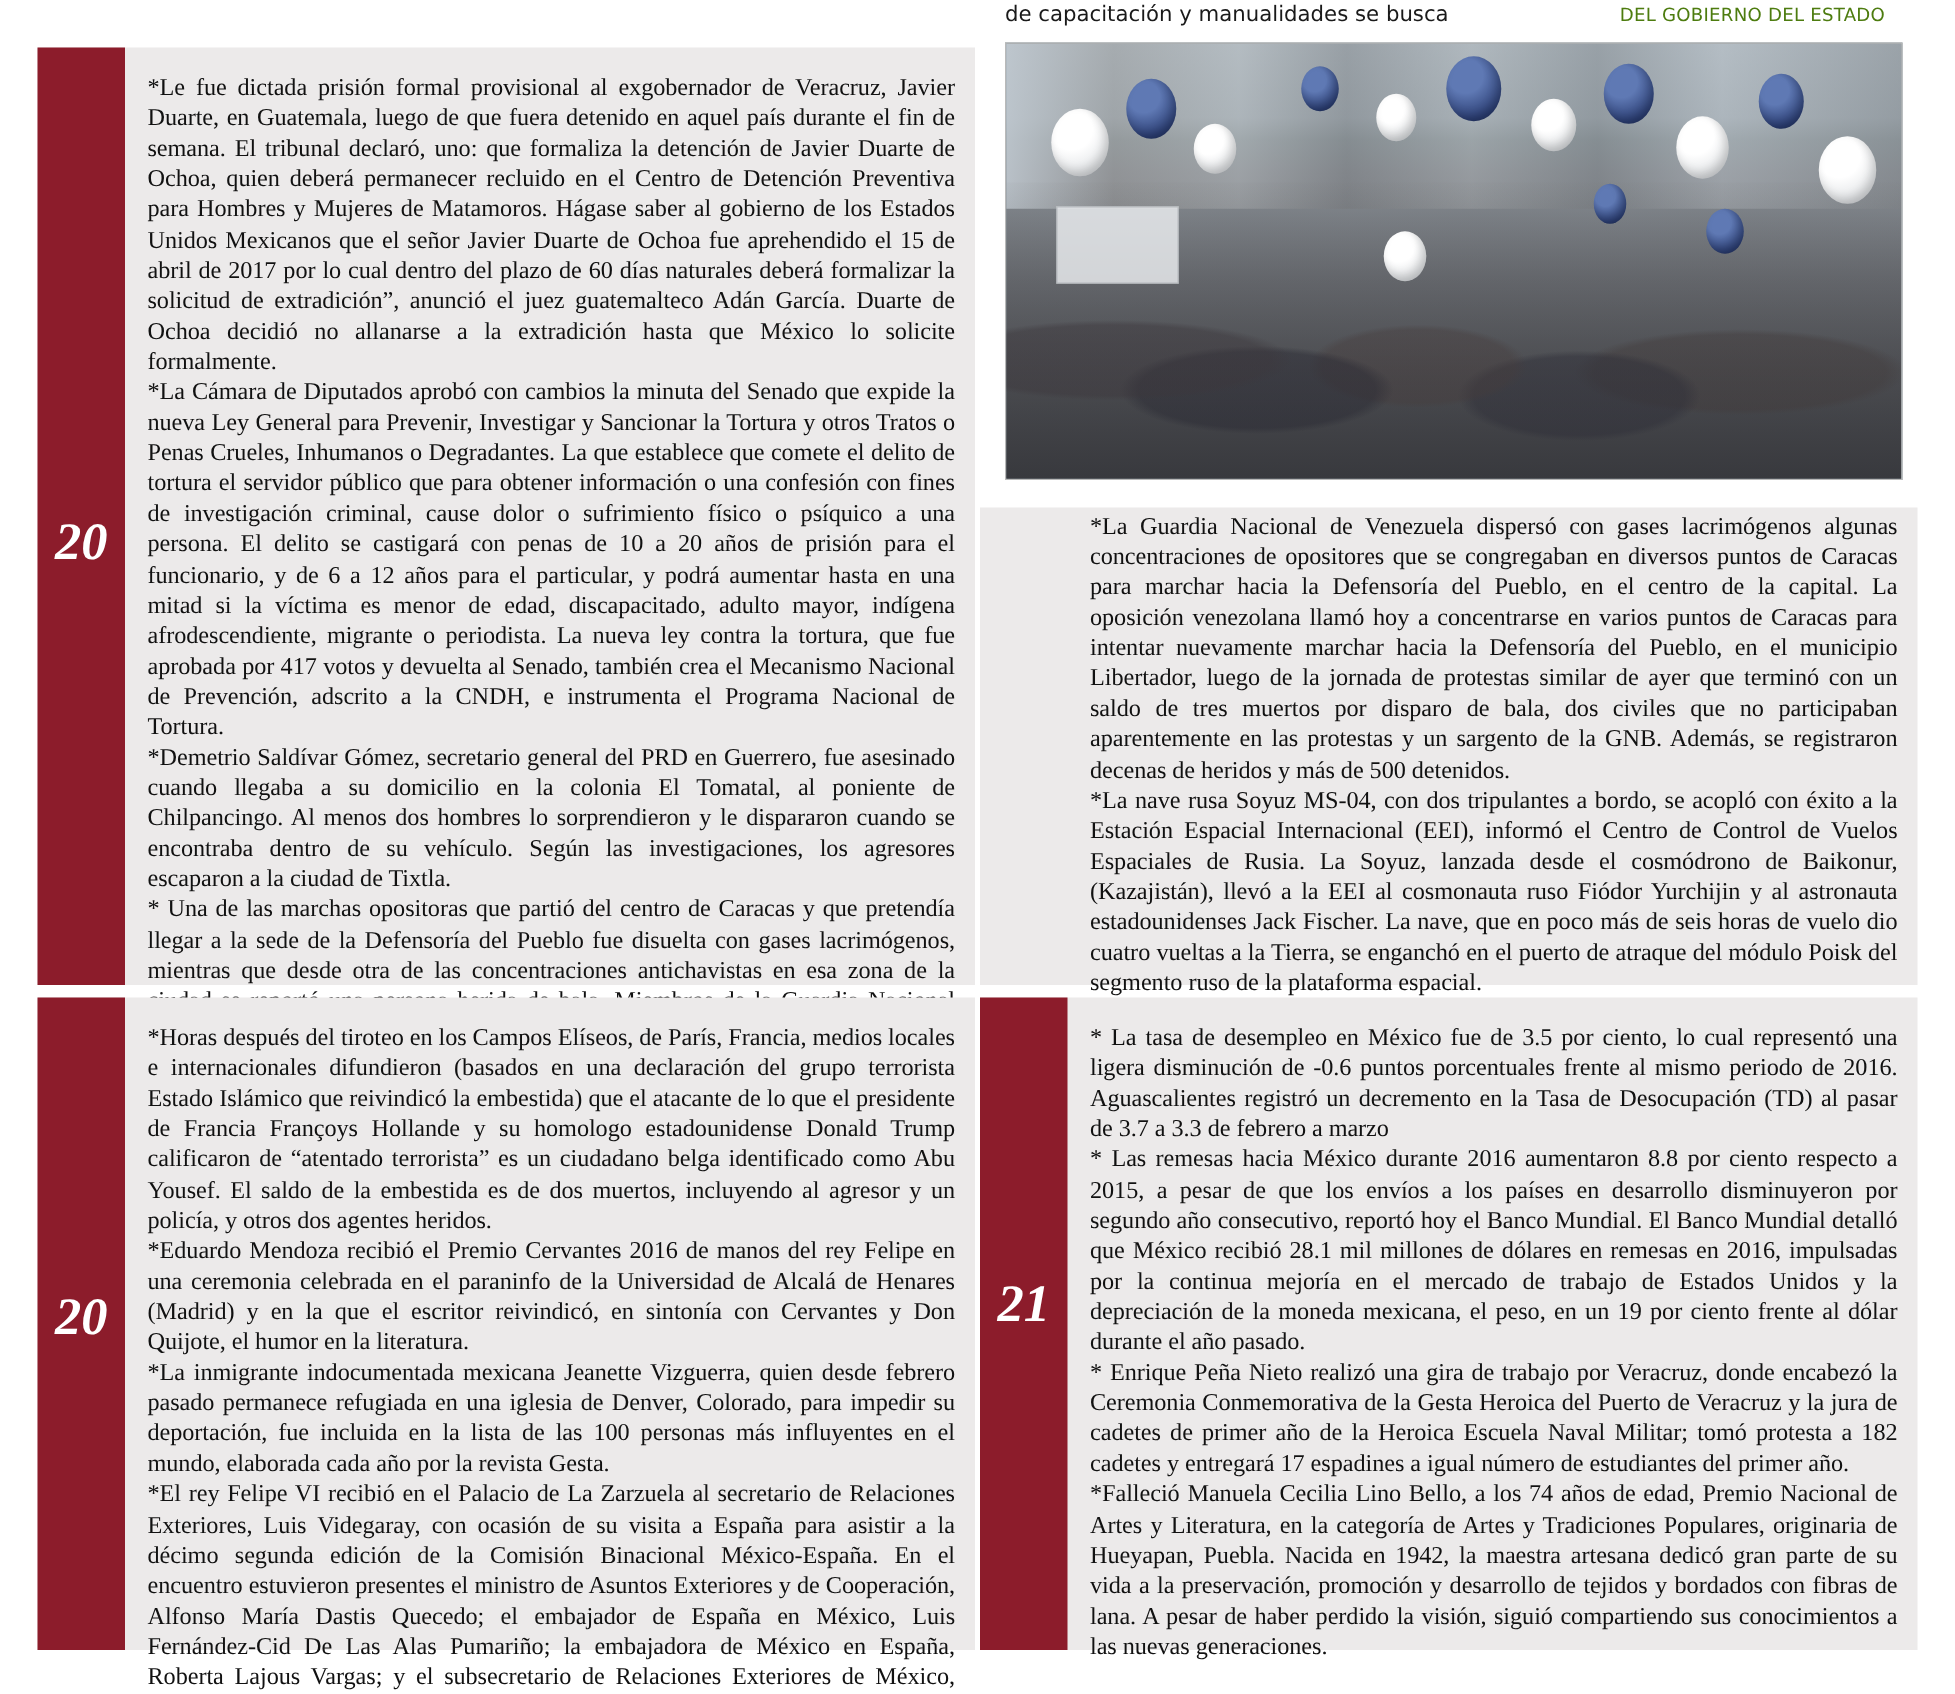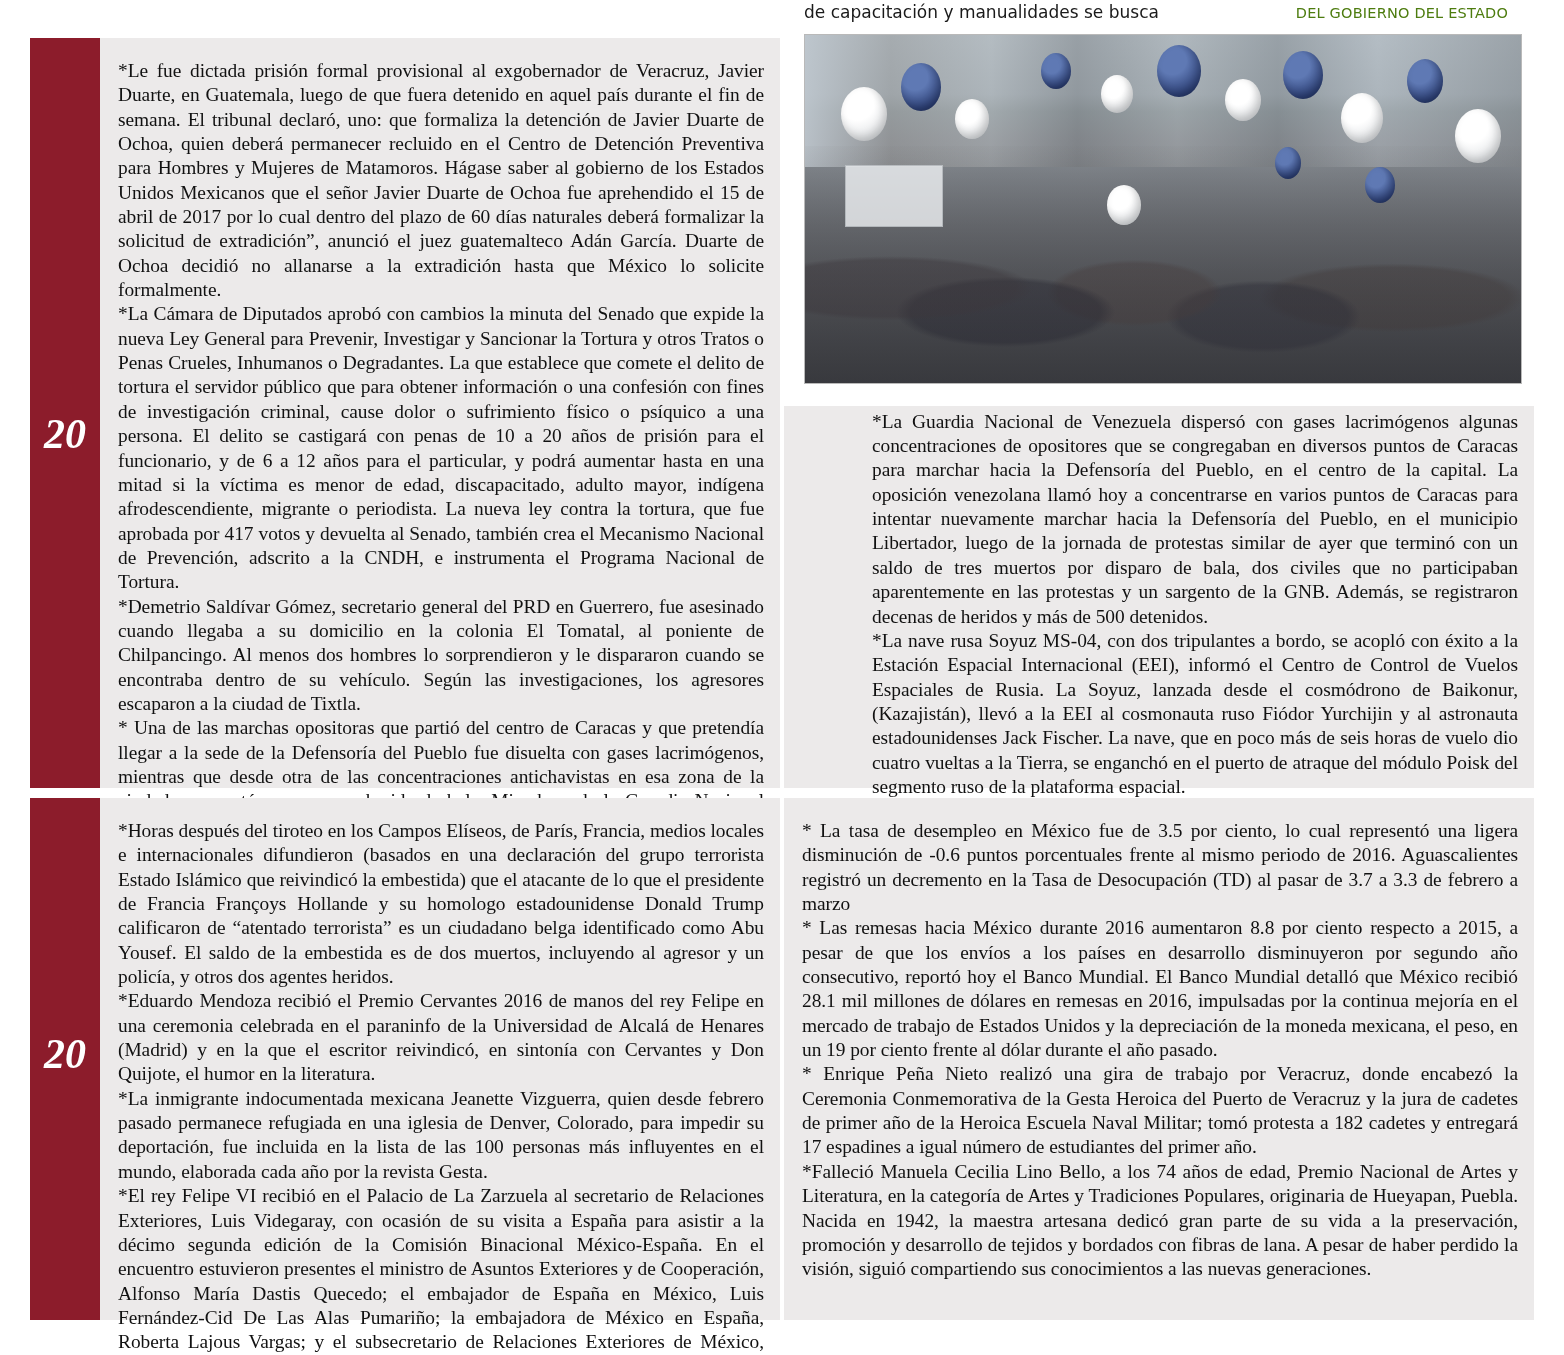--- a/index.html
+++ b/index.html
@@ -240,20 +240,23 @@
     <div class="num-rail">
       <span class="num"></span>
     </div>
     <div class="col-text">
         <p>*La Guardia Nacional de Venezuela  dispersó con gases lacrimógenos algunas concentraciones de opositores que se congregaban en diversos puntos de Caracas para marchar hacia la Defensoría del Pueblo, en el centro de la capital. La oposición venezolana llamó hoy a concentrarse en varios puntos de Caracas para intentar nuevamente marchar hacia la Defensoría del Pueblo, en el municipio Libertador, luego de la jornada de protestas similar de ayer que terminó con un saldo de tres muertos por disparo de bala, dos civiles que no participaban aparentemente en las protestas y un sargento de la GNB. Además, se registraron decenas de heridos y más de 500 detenidos.</p>
         <p>*La nave rusa Soyuz MS-04, con dos tripulantes a bordo, se acopló con éxito a la Estación Espacial Internacional (EEI), informó el Centro de Control de Vuelos Espaciales de Rusia. La Soyuz, lanzada desde el cosmódrono de Baikonur, (Kazajistán), llevó a la EEI al cosmonauta ruso Fiódor Yurchijin y al astronauta estadounidenses Jack Fischer. La nave, que en poco más de seis horas de vuelo dio cuatro vueltas a la Tierra, se enganchó en el puerto de atraque del módulo Poisk del segmento ruso de la plataforma espacial.</p>
       </div>
   </div>
 
   <div class="block" id="block-21">
+    <div class="num-rail">
+      <span class="num">21</span>
+    </div>
     <div class="col-text">
         <p>* La tasa de desempleo en México fue de 3.5 por ciento, lo cual representó una ligera disminución de -0.6 puntos porcentuales frente al mismo periodo de 2016. Aguascalientes registró un decremento en la Tasa de Desocupación (TD) al pasar de 3.7 a 3.3 de febrero a marzo</p>
         <p>* Las remesas hacia México durante 2016 aumentaron 8.8 por ciento respecto a 2015, a pesar de que los envíos a los países en desarrollo disminuyeron por segundo año consecutivo, reportó hoy el Banco Mundial. El Banco Mundial detalló que México recibió 28.1 mil millones de dólares en remesas en 2016, impulsadas por la continua mejoría en el mercado de trabajo de Estados Unidos y la depreciación de la moneda mexicana, el peso, en un 19 por ciento frente al dólar durante el año pasado.</p>
         <p>* Enrique Peña Nieto realizó una gira de trabajo por Veracruz, donde encabezó la Ceremonia Conmemorativa de la Gesta Heroica del Puerto de Veracruz y la jura de cadetes de primer año de la Heroica Escuela Naval Militar; tomó protesta a 182 cadetes y entregará 17 espadines a igual número de estudiantes del primer año.</p>
         <p>*Falleció Manuela Cecilia Lino Bello, a los 74 años de edad, Premio Nacional de Artes y Literatura, en la categoría de Artes y Tradiciones Populares, originaria de Hueyapan, Puebla. Nacida en 1942, la maestra artesana dedicó gran parte de su vida a la preservación, promoción y desarrollo de tejidos y bordados con fibras de lana. A pesar de haber perdido la visión, siguió compartiendo sus conocimientos a las nuevas generaciones.</p>
       </div>
   </div>
 
 </div>
 

